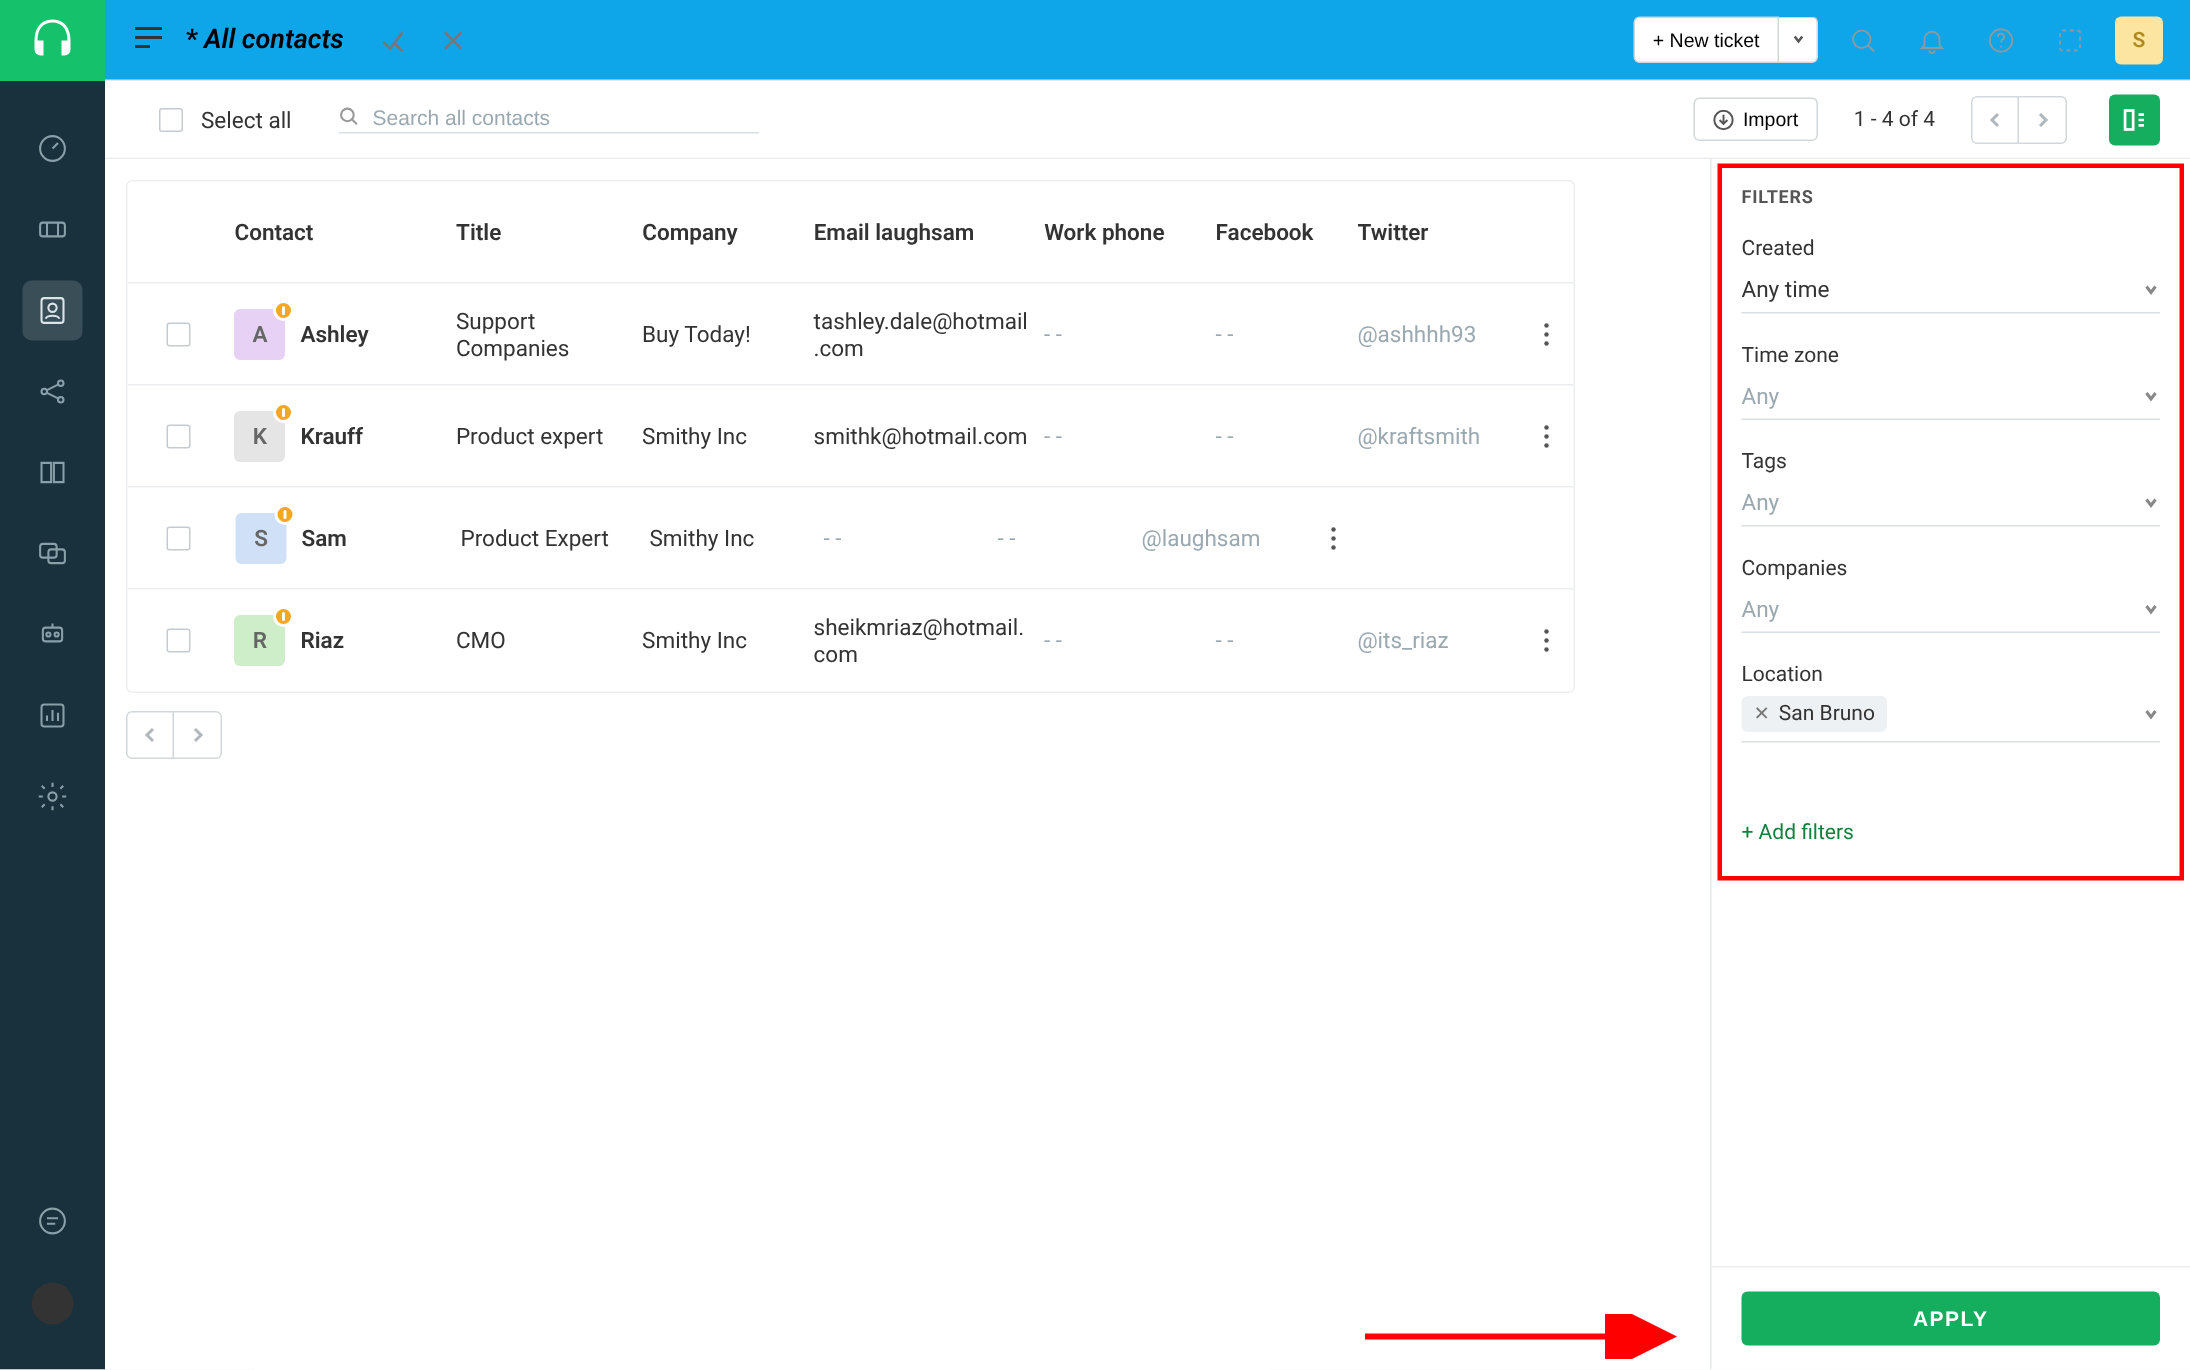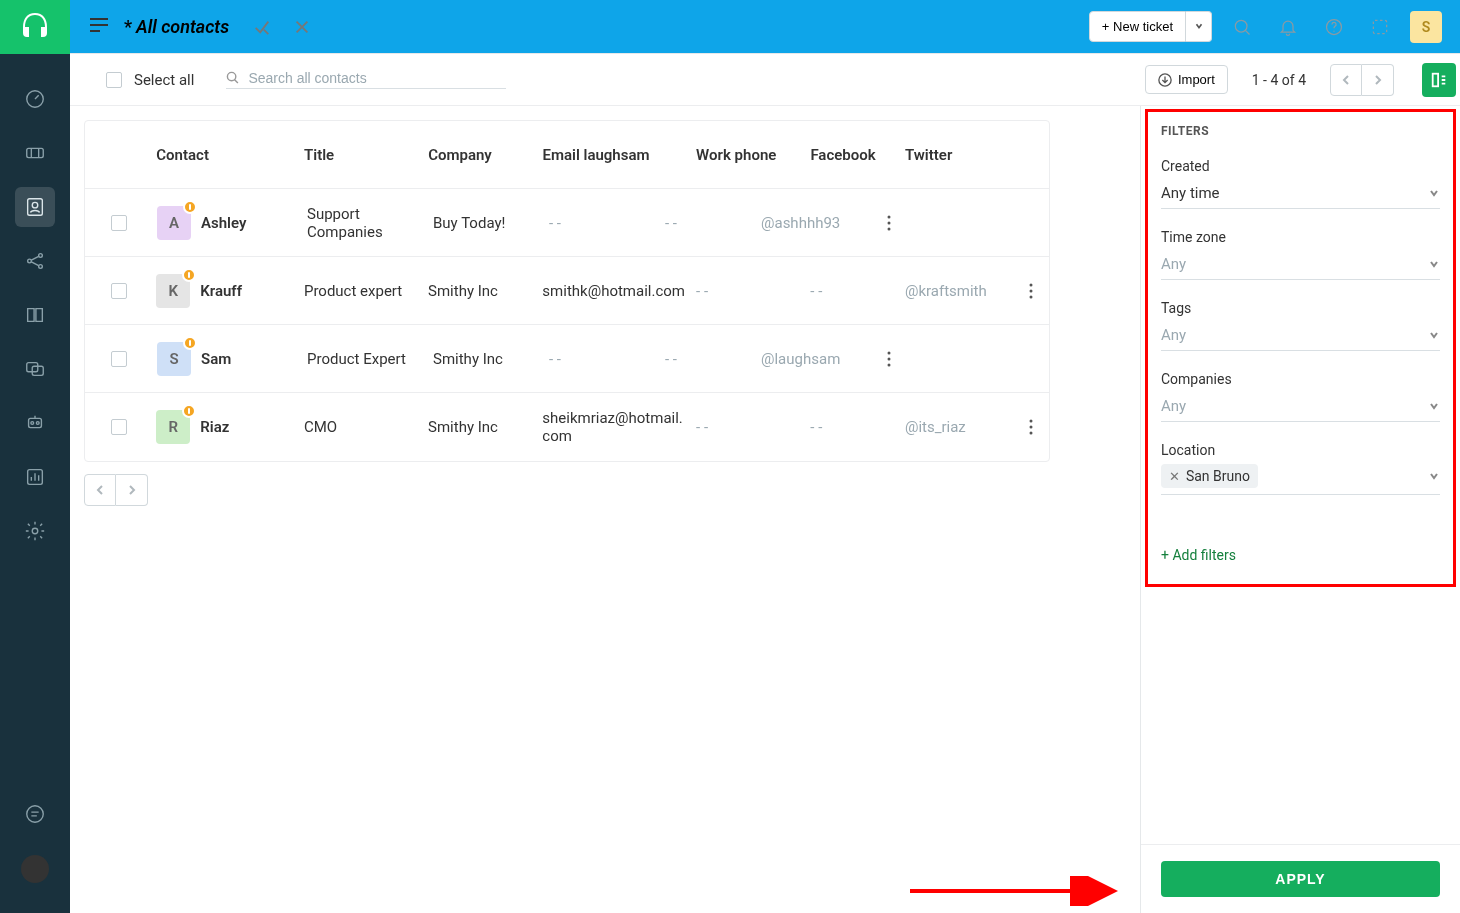--- a/index.html
+++ b/index.html
@@ -34,21 +34,21 @@
 .topbar-right { margin-left: auto; display: flex; align-items: flex-start; gap: 14px; }
 .new-ticket { display: flex; align-items: stretch; }
 .new-ticket-btn { border: 1px solid #d1d8dc; border-radius: 4px 0 0 4px; background: #fff; padding: 7px 12px; font-size: 13px; cursor: pointer; }
 .new-ticket-dd { border: 1px solid #d1d8dc; border-left: none; border-radius: 0 4px 4px 0; background: #fff; width: 26px; display:flex; align-items:center; justify-content:center; cursor:pointer; }
 .new-ticket-dd svg { width:10px; height:10px; stroke:#555; stroke-width:2; fill:none;}
 .icon-btn { width: 32px; height: 32px; display:flex; align-items:center; justify-content:center; cursor:pointer; border-radius:4px;}
 .icon-btn svg { width:20px; height:20px; stroke:#8a9aa3; stroke-width:1.5; fill:none;}
 .user-badge { width: 32px; height: 32px; background: #fbe5a0; border-radius: 4px; display:flex; align-items:center; justify-content:center; font-weight:600; color:#b08a1e; font-size:14px;}
 
 
-.toolbar { height: 52px; background: #fff; border-bottom: 1px solid #ecedef; display: flex; align-items: center; padding: 0 4px 0 36px; }
+.toolbar { height: 52px; background: #fff; border-bottom: 1px solid #ecedef; display: flex; align-items: center; padding: 0 20px 0 36px; }
 .select-all { display: flex; align-items: center; gap: 12px; margin-right: 20px;}
 .checkbox { width: 16px; height: 16px; border: 1.5px solid #c4ccd1; border-radius: 2px; background:#fff; cursor:pointer; }
 .select-all-label { font-size: 15px; color: #333; }
 .search-wrap { position: relative; border-bottom: 1px solid #d9dfe3; width: 280px; display:flex; align-items:center; gap:8px; padding-bottom:2px; margin-left: 12px;}
 .search-wrap svg { width:14px; height:14px; stroke:#999; stroke-width:2; fill:none;}
 .search-input { border: none; outline: none; font-size: 14px; color: #333; background: transparent; flex:1; }
 .search-input::placeholder { color: #9aa8b0; }
 .toolbar-right { margin-left: auto; display: flex; align-items: center; gap: 24px; }
 .import-btn { border: 1px solid #d1d8dc; background:#fff; border-radius:4px; padding: 6px 12px; display:flex; align-items:center; gap:6px; cursor:pointer; font-size:13px; }
 .import-btn svg { width:14px; height:14px; stroke:#555; stroke-width:1.5; fill:none;}
@@ -310,20 +310,21 @@
               <div class="trow">
     <div class="c-check">
                   <div class="checkbox"></div>
                 </div>
     <div class="c-contact" style="display:flex;align-items:center;">
       <div class="avatar-box" style="background:#e7d2f5">A<div class="avatar-badge"></div></div>
       <span class="contact-name">Ashley</span>
     </div>
     <div class="td c-title">Support Companies</div>
     <div class="td c-company">Buy Today!</div>
+    <div class="td c-email">tashley.dale@hotmail.com</div>
     <div class="td c-wphone muted">- -</div>
     <div class="td c-fb muted">- -</div>
     <div class="td c-tw muted">@ashhhh93</div>
     <div class="c-menu row-menu">
                   <svg viewBox="0 0 4 16">
                     <circle cx="2" cy="2" r="1.5"></circle>
                     <circle cx="2" cy="8" r="1.5"></circle>
                     <circle cx="2" cy="14" r="1.5"></circle>
                   </svg>
                 </div>

